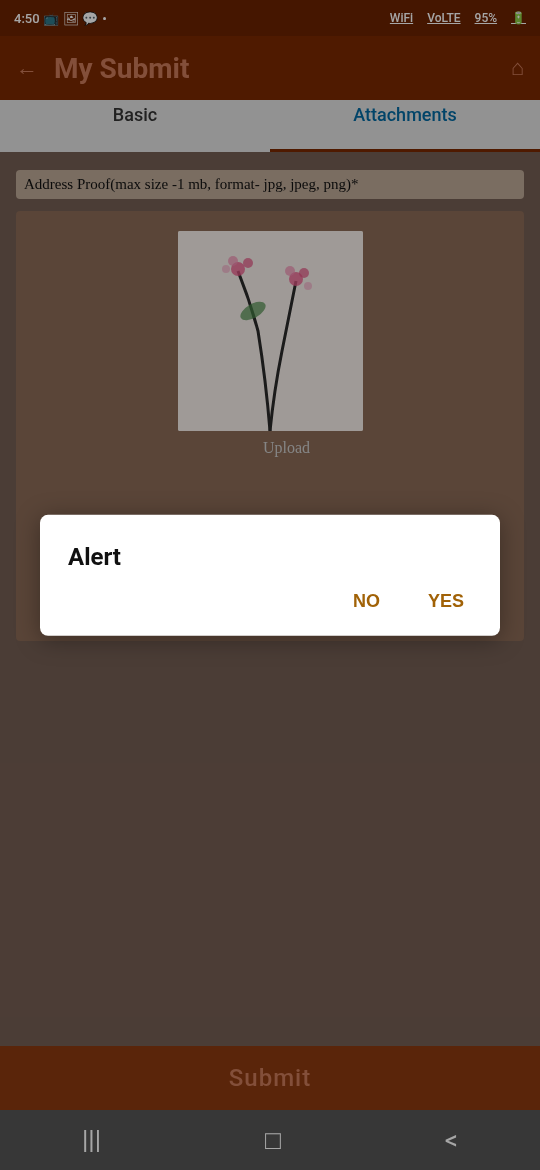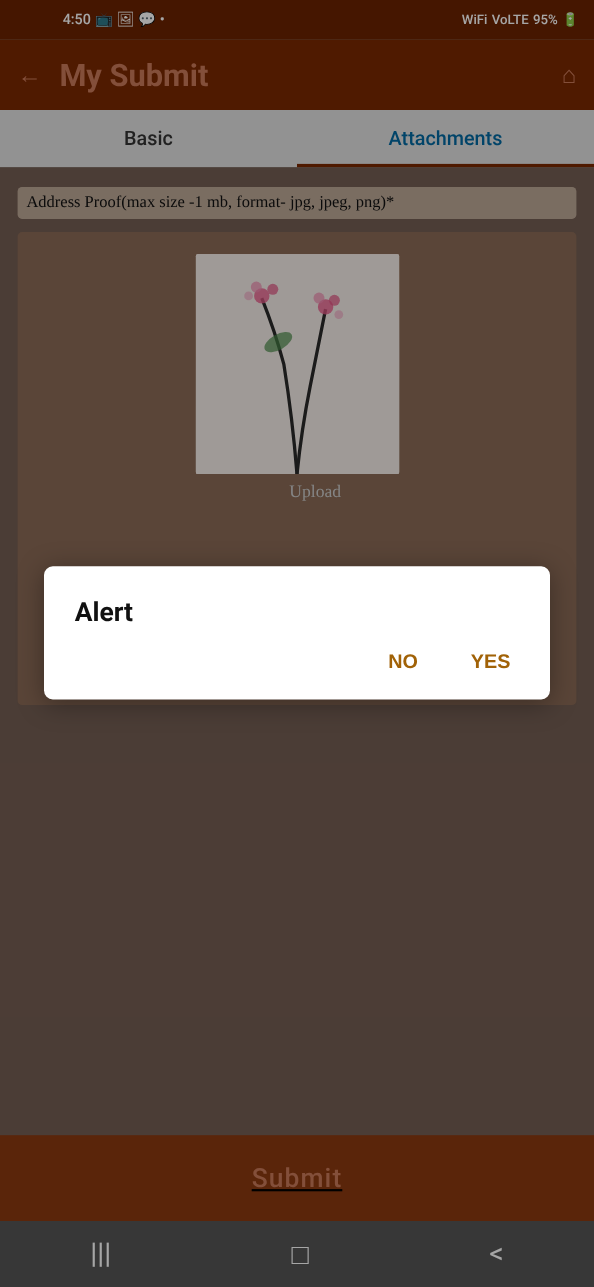--- a/index.html
+++ b/index.html
@@ -18,22 +18,22 @@
       background: #6b2200;
       color: #fff;
       height: 36px;
       display: flex;
       align-items: center;
       justify-content: space-between;
       padding: 0 14px;
       font-size: 13px;
       font-weight: 500;
     }
-    .status-bar-left { display: flex; align-items: center; gap: 4px; margin-left: 43px; }
-    .status-bar-right { display: flex; align-items: center; gap: 4px; font-size: 12px; }
+    .status-bar-left { display: flex; align-items: center; gap: 4px; }
+    .status-bar-right { display: flex; align-items: center; gap: 14px; font-size: 12px; text-decoration: underline; }
 
     
     .header {
       background: #7a2800;
       color: #c97a5a;
       height: 64px;
       display: flex;
       align-items: center;
       padding: 0 16px;
       gap: 16px;
@@ -50,21 +50,21 @@
     
     .tabs {
       background: #e0e0e0;
       display: flex;
       height: 52px;
       align-items: flex-end;
     }
     .tab {
       flex: 1;
       text-align: center;
-      padding-bottom: 12px;
+      padding-bottom: 24px;
       font-size: 18px;
       color: #333;
       font-weight: 500;
       border-bottom: 3px solid transparent;
       cursor: pointer;
     }
     .tab.active {
       border-bottom: 3px solid #7a2800;
       color: #0369a1;
     }
@@ -125,29 +125,28 @@
     }
     .upload-btn-text {
       color: #ccc;
       font-size: 16px;
       margin-left: 33px;
     }
 
     
     .submit-bar {
       background: #8b3a10;
-      height: 78px;
+      height: 64px;
       display: flex;
       align-items: center;
       justify-content: center;
       position: absolute;
       bottom: 60px;
       left: 0;
       right: 0;
-      text-decoration: underline;
     }
     .submit-btn {
       font-size: 24px;
       color: #c97a5a;
       font-weight: 500;
       letter-spacing: 1px;
     }
 
     
     .nav-bar {

